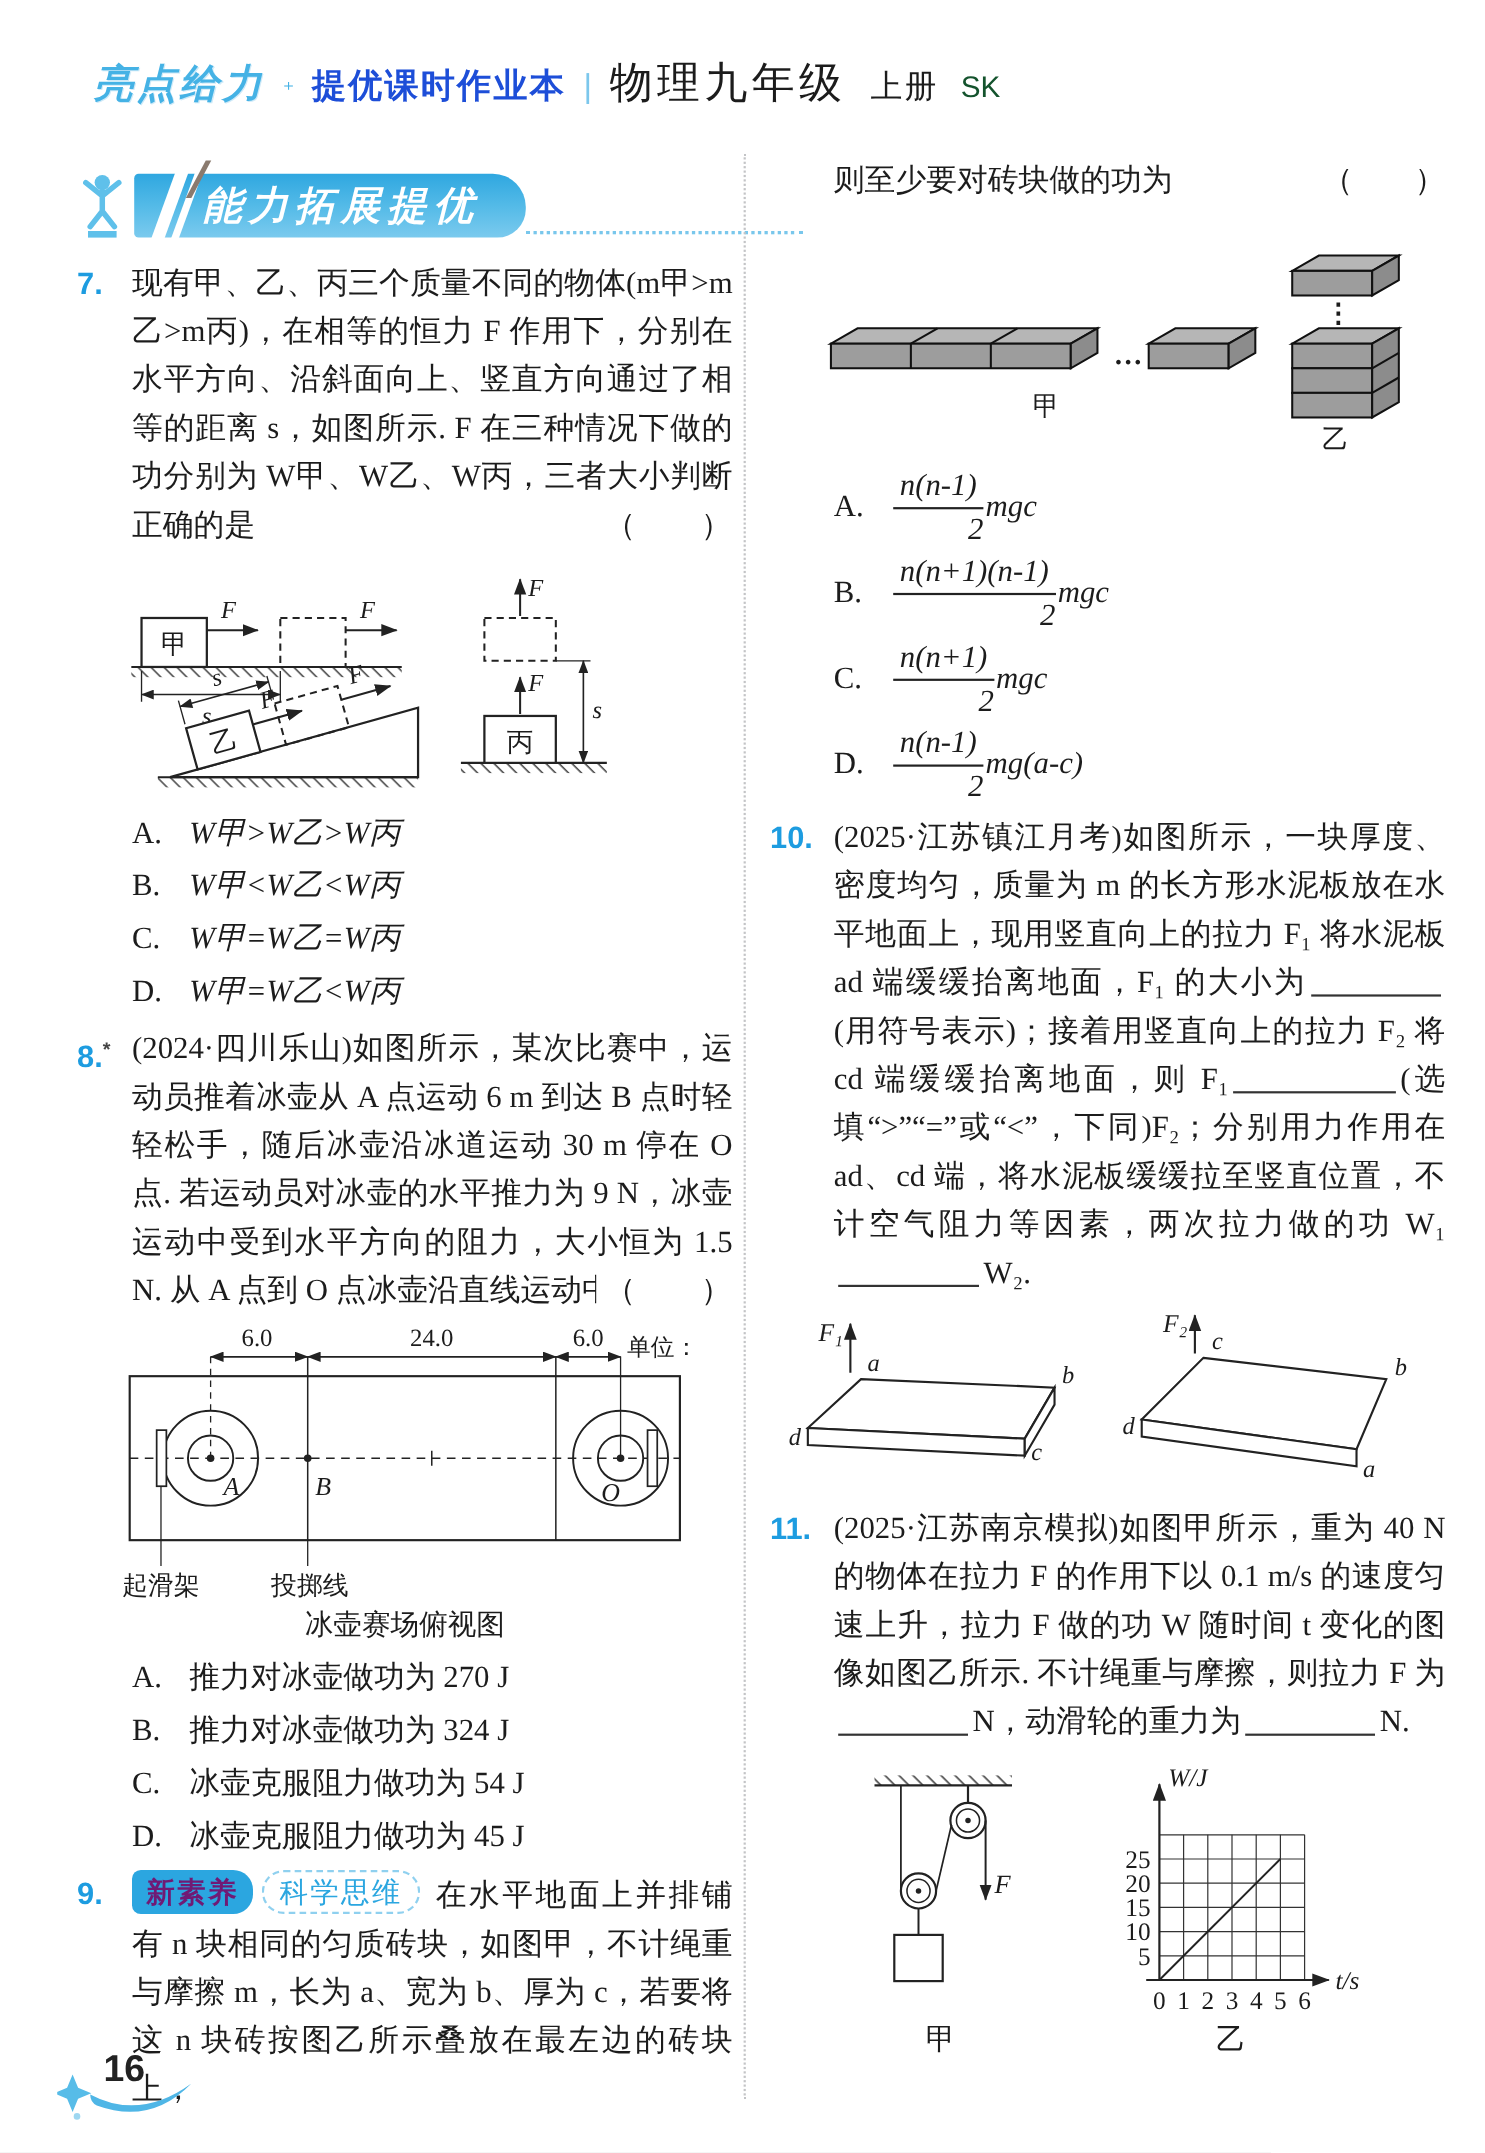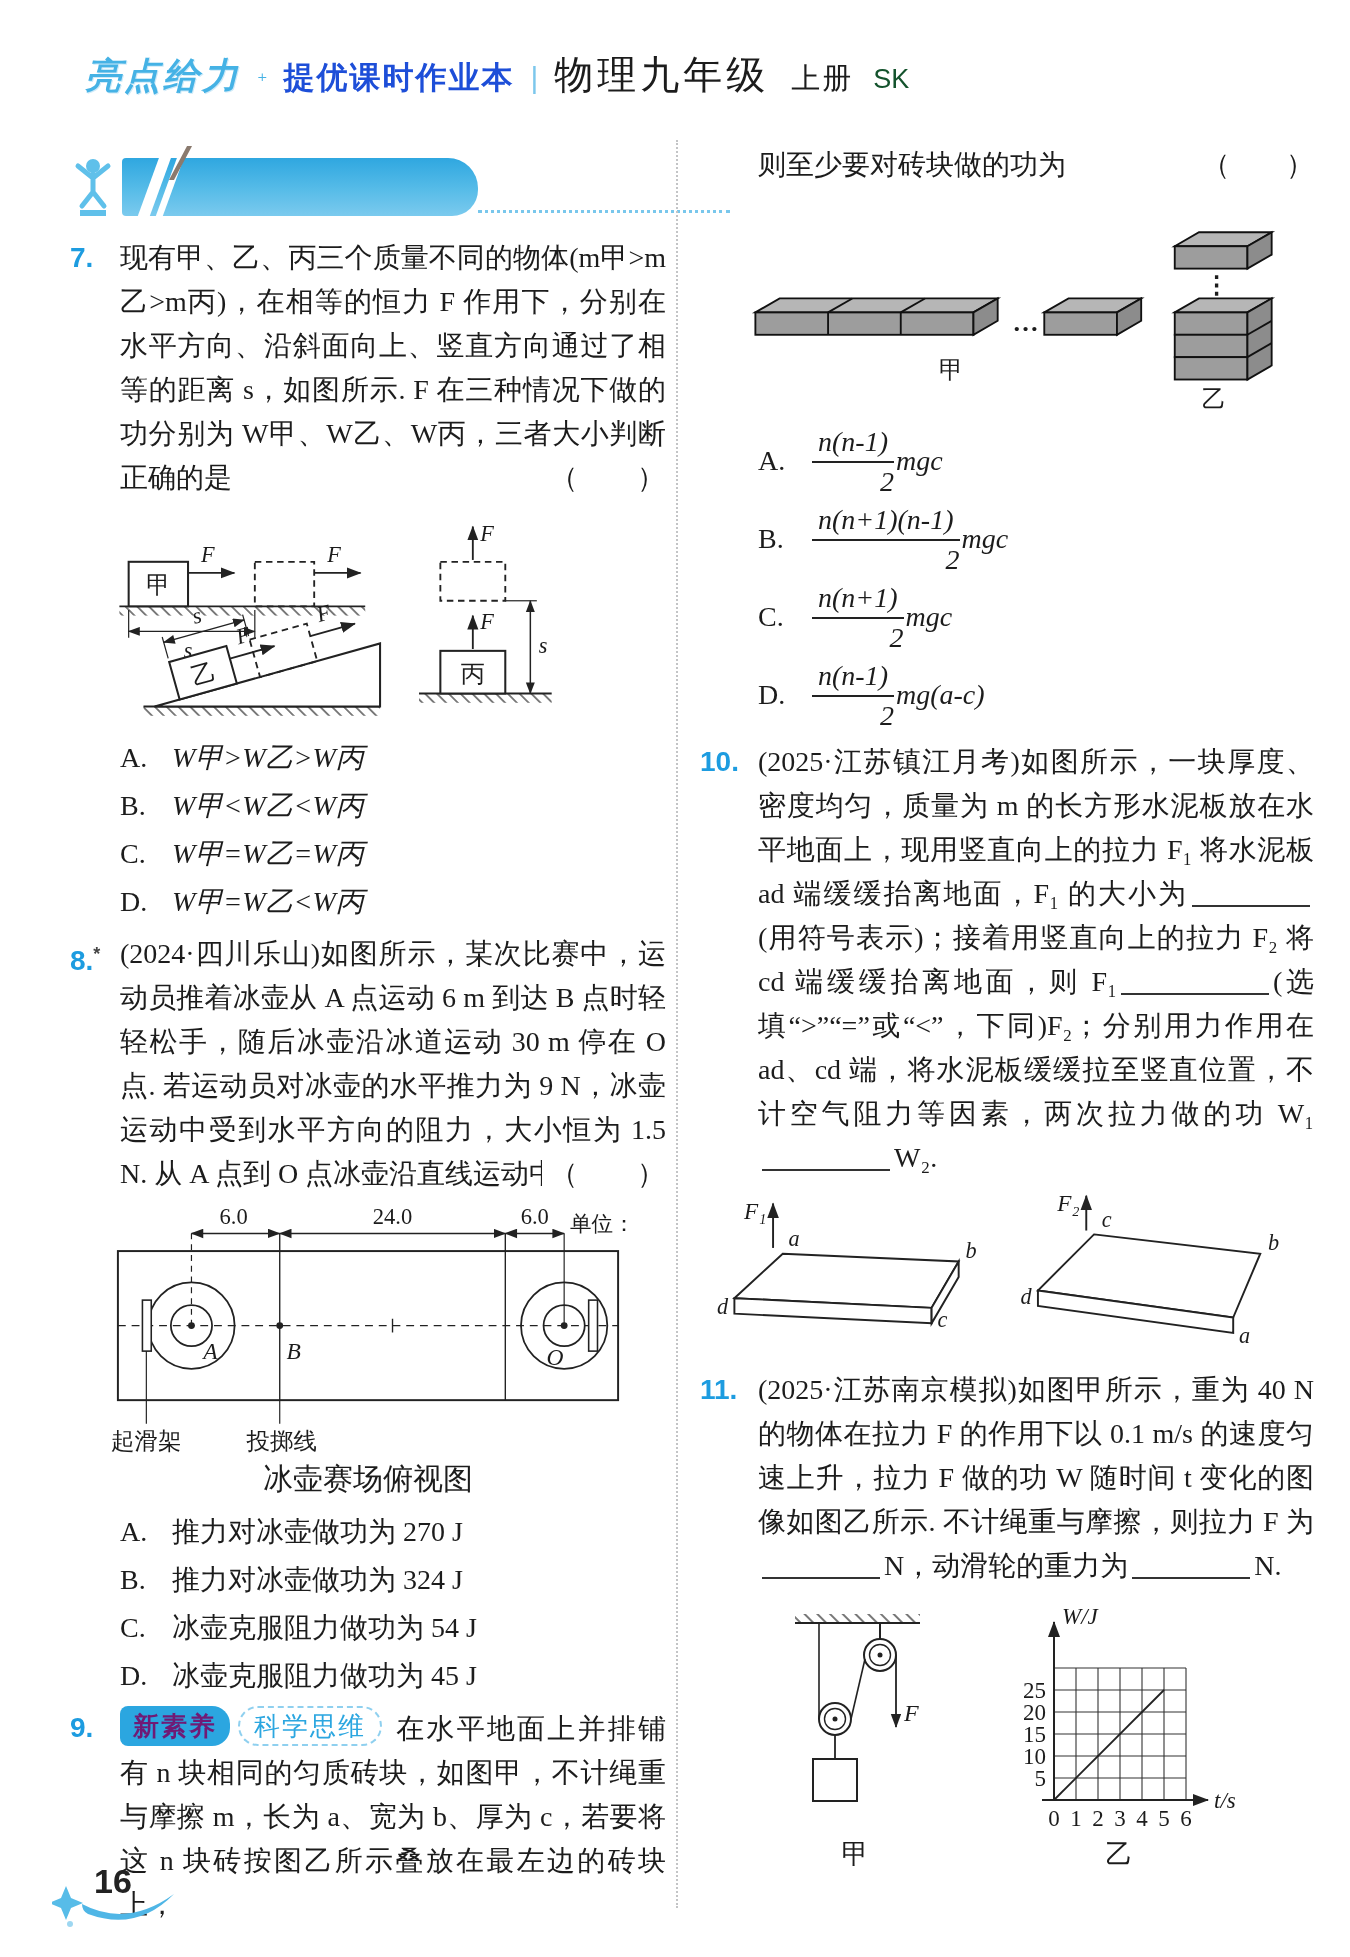--- a/index.html
+++ b/index.html
@@ -44,21 +44,21 @@
   .opts-r{margin-left:58px;}
   .opt{display:flex;font-size:28px;line-height:48px;}
   .opt-label{flex:0 0 52px;}
   .mopt{display:flex;align-items:center;height:78px;font-size:28px;}
   .frac{display:inline-flex;flex-direction:column;align-items:flex-end;margin:0 2px;font-style:italic;line-height:1.25;}
   .fnum{padding:0 6px 2px;border-bottom:2px solid #222;}
   .fden{padding-top:1px;}
   .msuf{font-style:italic;}
   
   .fig{display:flex;justify-content:center;margin:8px 0 6px;}
-  .figcap{text-align:center;font-size:30px;margin:0 0 6px;}
+  .figcap{text-align:center;font-size:26px;margin:0 0 6px;}
   .fig11{display:flex;justify-content:center;align-items:flex-end;gap:34px;margin:6px 0 0;}
   .fig11-col{display:flex;flex-direction:column;align-items:center;}
   .fig-label{font-size:27px;margin-top:2px;}
   svg text{font-family:"Liberation Serif","DejaVu Serif",serif;fill:#1c1c1c;}
   .ti{font-style:italic;}
   
   .blank{display:inline-block;border-bottom:2px solid #333;height:30px;vertical-align:-4px;margin:0 4px;}
   .b120{width:118px;} .b150{width:148px;} .b130{width:128px;}
   .badge-solid{display:inline-block;background:#2ba6e0;color:#701a75;border-radius:8px 18px 18px 8px;
      padding:0 13px;font-size:26px;line-height:40px;font-family:"Liberation Sans",sans-serif;
@@ -104,20 +104,21 @@
   <div class="banner">
     <svg class="banner-icon" width="46" height="68" viewBox="0 0 46 68">
       <circle cx="23" cy="12" r="7" fill="#5fc0ea"></circle>
       <path d="M23 20 L23 38 M23 24 L8 12 M23 24 L38 12 M23 38 L12 52 M23 38 L34 52" stroke="#5fc0ea" stroke-width="5" fill="none" stroke-linecap="round"></path>
       <rect x="10" y="56" width="26" height="6" fill="#5fc0ea"></rect>
     </svg>
     <div class="banner-shape">
       <div class="stripe s1"></div>
       <div class="stripe s2"></div>
       <div class="stripe-dark"></div>
+      <span class="banner-title">能力拓展提优</span>
     </div>
     <div class="banner-tail"></div>
   </div>
 
   <div class="vdiv"></div>
 
   <div class="col col-left">
 
     <div class="q">
       <div class="qnum">7.</div>

